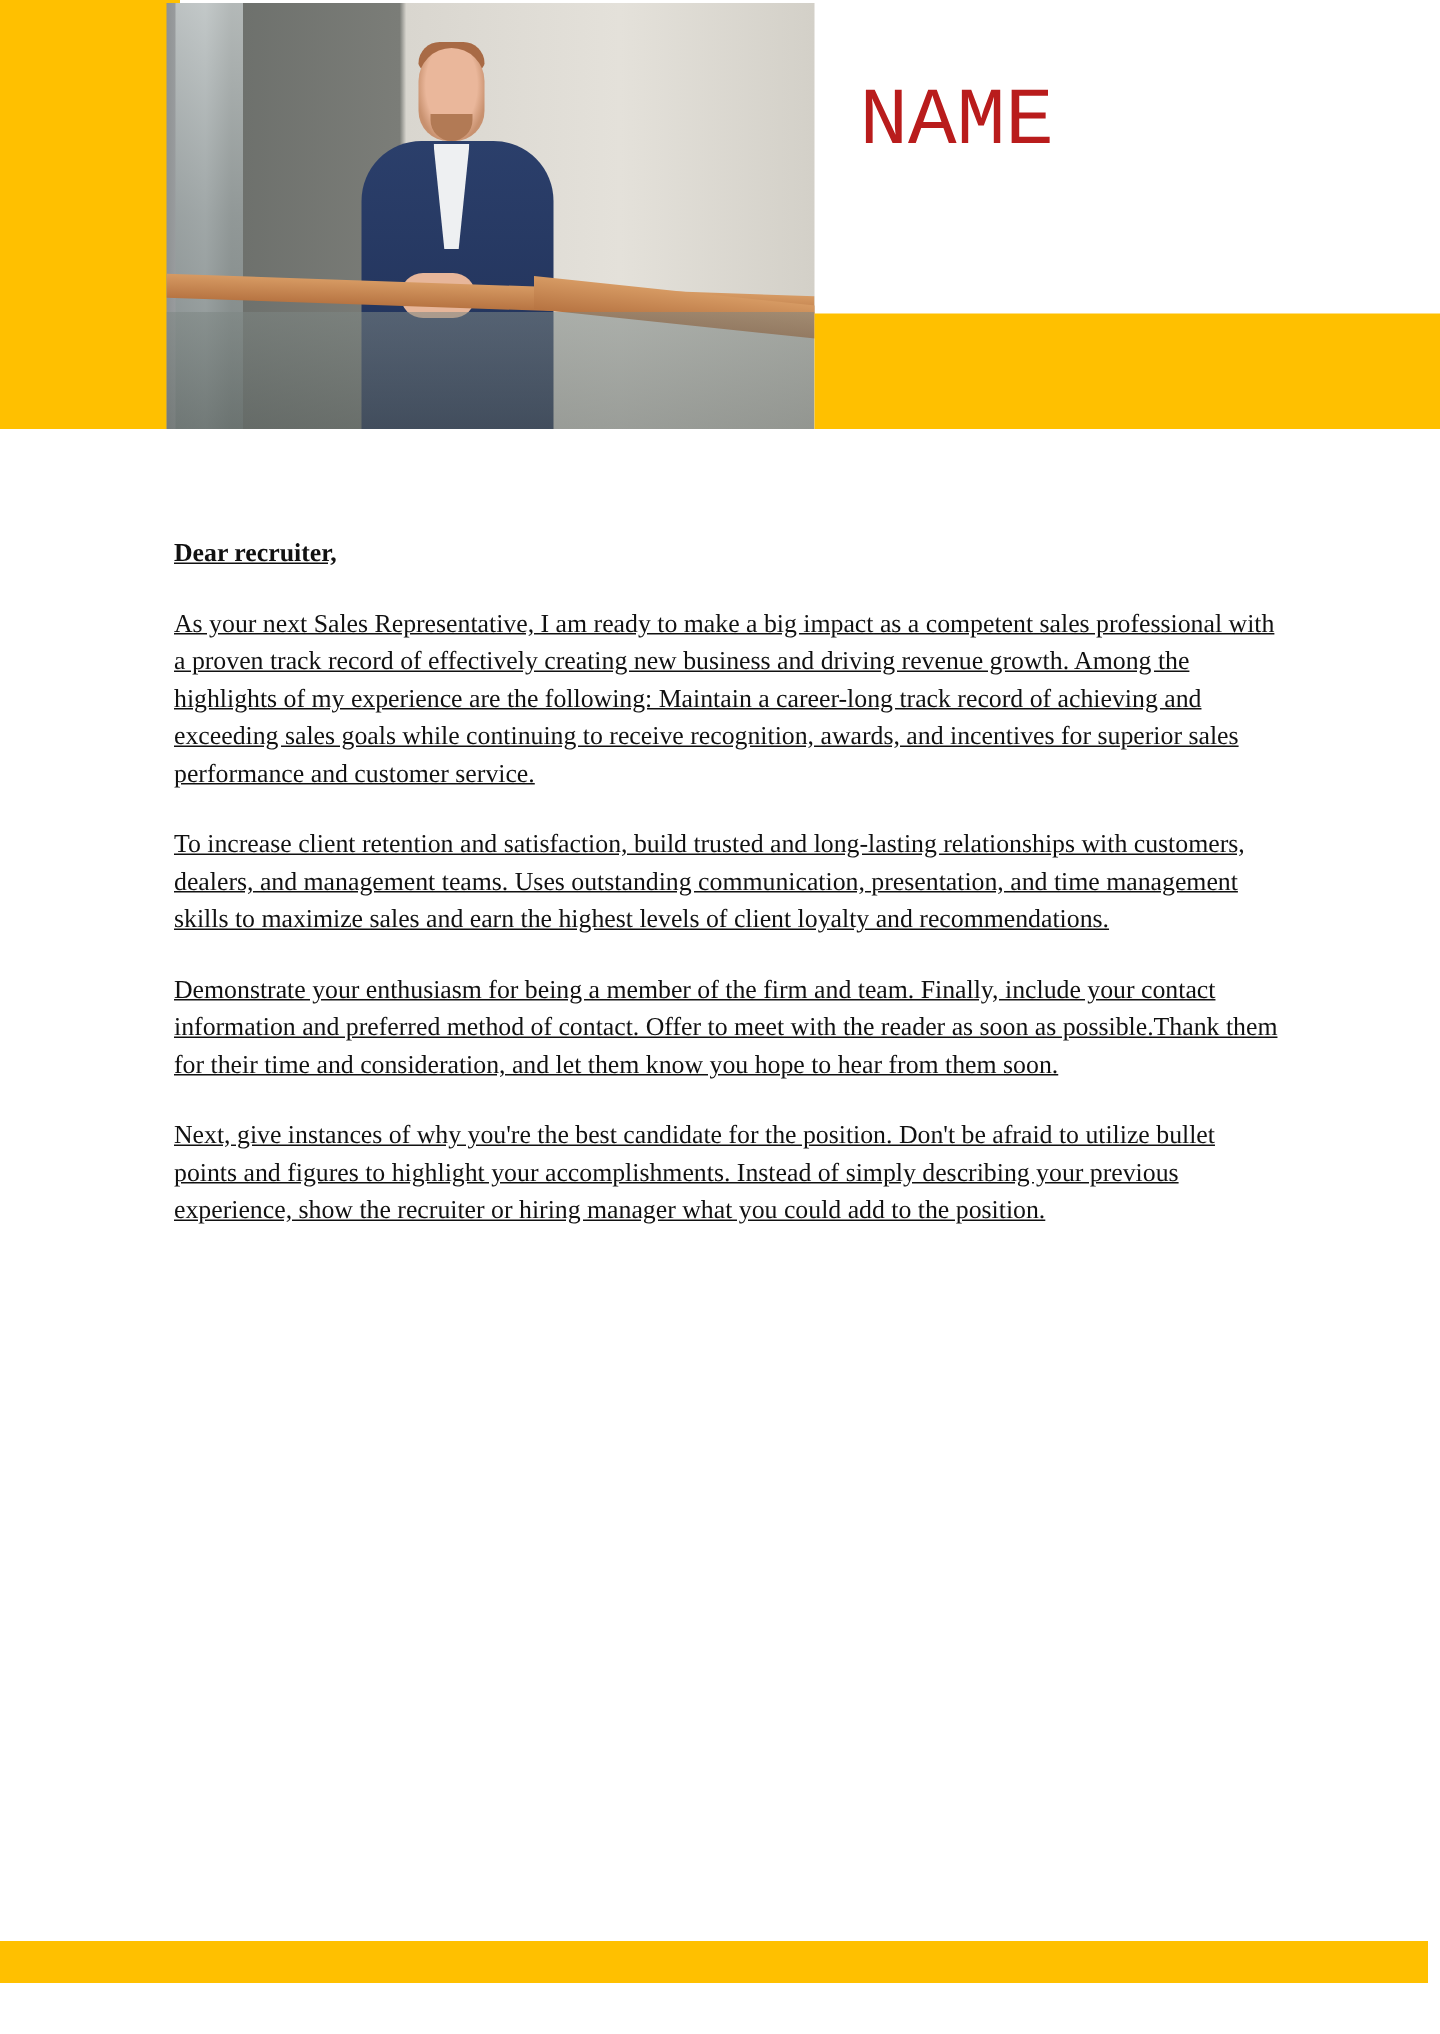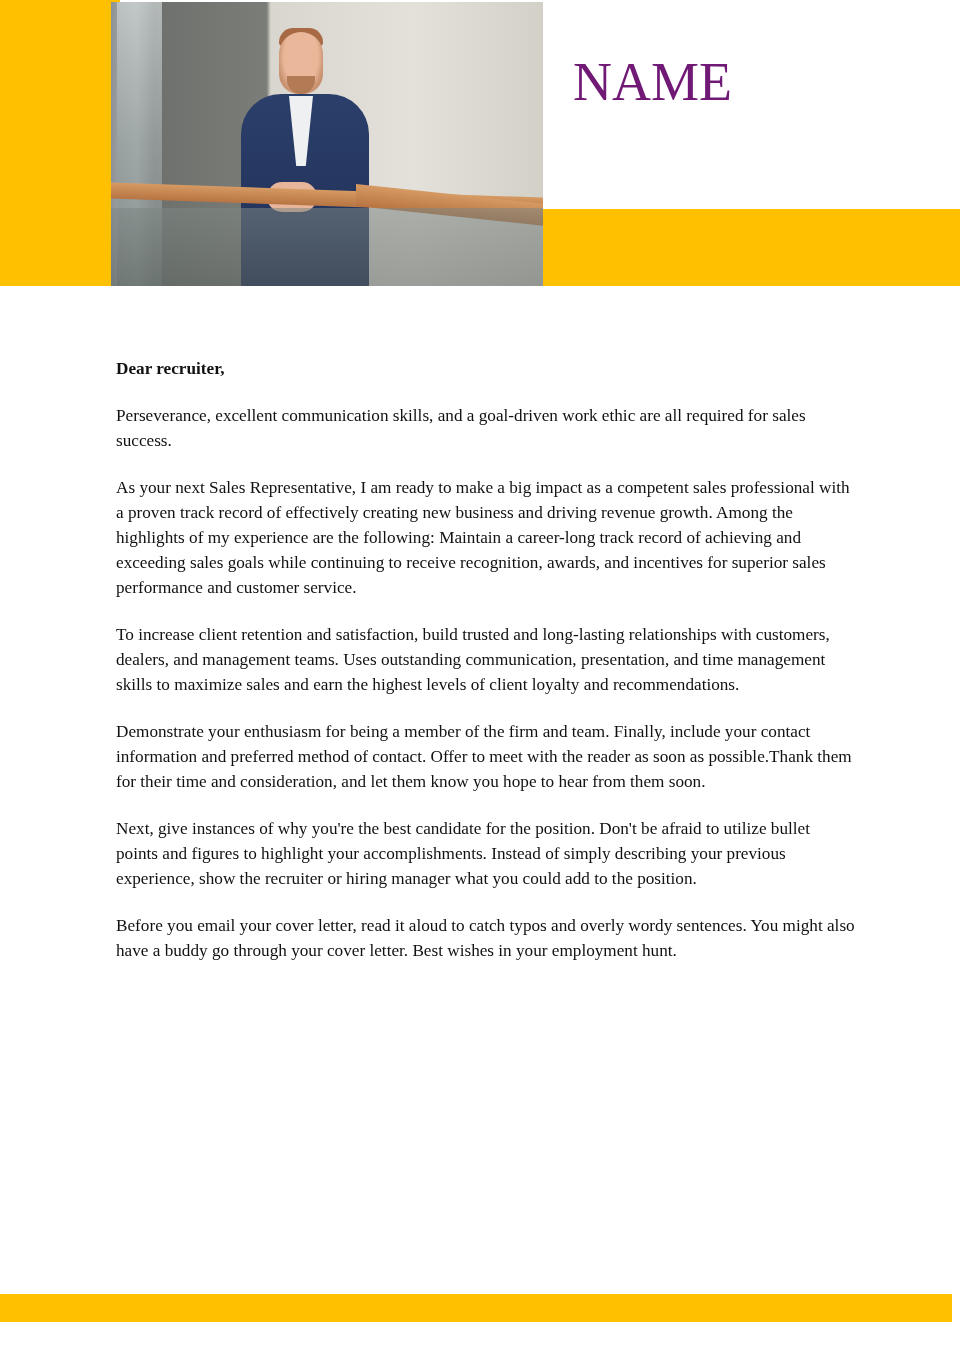--- a/index.html
+++ b/index.html
@@ -17,25 +17,25 @@
   .person { position: absolute; left: 120px; top: 30px; width: 150px; height: 254px; }
   .person .head { position: absolute; left: 48px; top: 0; width: 44px; height: 62px; border-radius: 22px 22px 20px 20px;
                   background: radial-gradient(ellipse at 50% 40%, #eab79b 0 55%, #c8916f 75%); }
   .person .hair { position: absolute; left: 48px; top: -4px; width: 44px; height: 18px; border-radius: 22px 22px 6px 6px; background: #a86a45; }
   .person .beard { position: absolute; left: 56px; top: 44px; width: 28px; height: 18px; border-radius: 0 0 14px 14px; background: #b27a55; }
   .person .body { position: absolute; left: 10px; top: 62px; width: 128px; height: 200px; border-radius: 40px 40px 0 0;
                   background: linear-gradient(180deg,#2b3f6b,#1f2f55); }
   .person .shirt { position: absolute; left: 58px; top: 64px; width: 24px; height: 70px; background: #eef0f2; clip-path: polygon(0 0,100% 0,70% 100%,30% 100%); }
   .person .hands { position: absolute; left: 36px; top: 150px; width: 50px; height: 30px; border-radius: 15px; background: #e7b69a; }
   .yellow-band { position: absolute; left: 543px; top: 209px; width: 417px; height: 77px; background: #FFC000; }
-  .title { position: absolute; left: 573px; top: 50px; font-family: Liberation Serif, serif;
-           font-size: 54px; line-height: 64px; font-weight: normal; color: #701a75; letter-spacing: 0px; margin: 0; }
+  .title { position: absolute; left: 573px; top: 50px; font-family: Liberation Mono, monospace;
+           font-size: 54px; line-height: 64px; font-weight: normal; color: #b91c1c; letter-spacing: 0px; margin: 0; }
   .letter { position: absolute; left: 116px; top: 356px; width: 740px; font-size: 17.2px; line-height: 25px;
             font-family: "Liberation Serif", "DejaVu Serif", serif; }
-  .letter p { margin: 0 0 22px 0; }
+  .letter p { margin: 0 0 22px 0; text-decoration: underline; }
   .letter .bold { font-weight: bold; }
   .footer-bar { position: absolute; left: 0; top: 1294px; width: 952px; height: 28px; background: #FFC000; }
 </style>
 </head>
 <body>
 
 <div class="yellow-left"></div>
 
 <div class="photo" title="Portrait of a man in a navy blazer leaning on a wooden railing">
   <div class="glass"></div>
@@ -53,21 +53,19 @@
 </div>
 
 <div class="yellow-band"></div>
 
 <h1 class="title">
   <span>NAME</span><br>
 </h1>
 
 <div class="letter">
   <p class="bold">Dear recruiter,</p>
-  <p>Perseverance, excellent communication skills, and a goal-driven work ethic are all required for sales success.</p>
   <p>As your next Sales Representative, I am ready to make a big impact as a competent sales professional with a proven track record of effectively creating new business and driving revenue growth. Among the highlights of my experience are the following: Maintain a career-long track record of achieving and exceeding sales goals while continuing to receive recognition, awards, and incentives for superior sales performance and customer service.</p>
   <p>To increase client retention and satisfaction, build trusted and long-lasting relationships with customers, dealers, and management teams. Uses outstanding communication, presentation, and time management skills to maximize sales and earn the highest levels of client loyalty and recommendations.</p>
   <p>Demonstrate your enthusiasm for being a member of the firm and team. Finally, include your contact information and preferred method of contact. Offer to meet with the reader as soon as possible.Thank them for their time and consideration, and let them know you hope to hear from them soon.</p>
   <p>Next, give instances of why you're the best candidate for the position. Don't be afraid to utilize bullet points and figures to highlight your accomplishments.  Instead of simply describing your previous experience, show the recruiter or hiring manager what you could add to the position.</p>
-  <p>Before you email your cover letter, read it aloud to catch typos and overly wordy sentences. You might also have a buddy go through your cover letter. Best wishes in your employment hunt.</p>
 </div>
 
 <div class="footer-bar"></div>
 
 </body></html>

